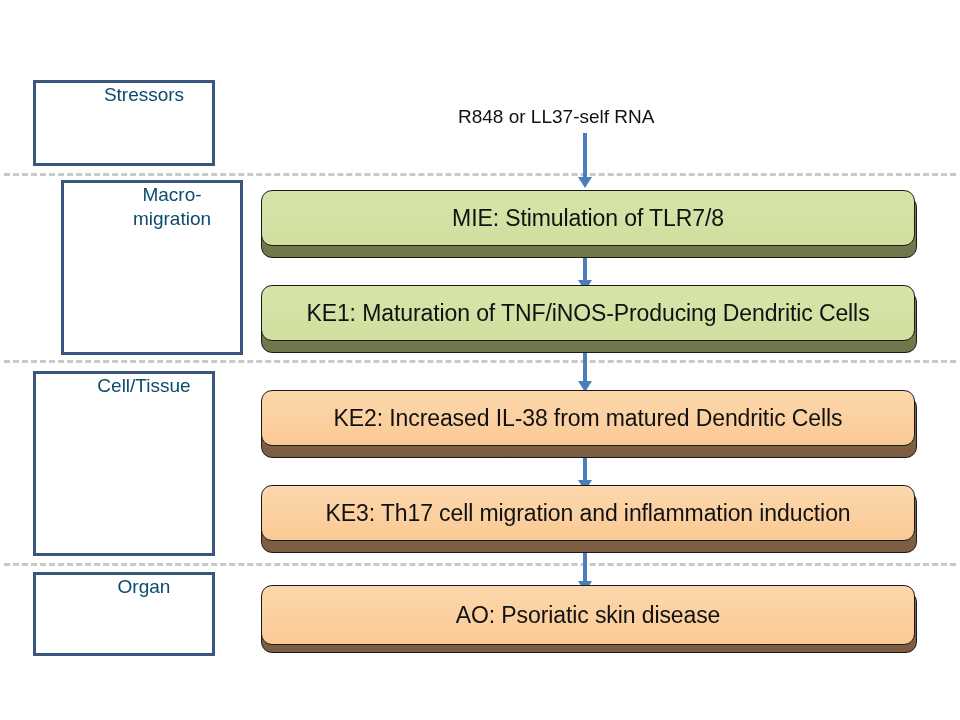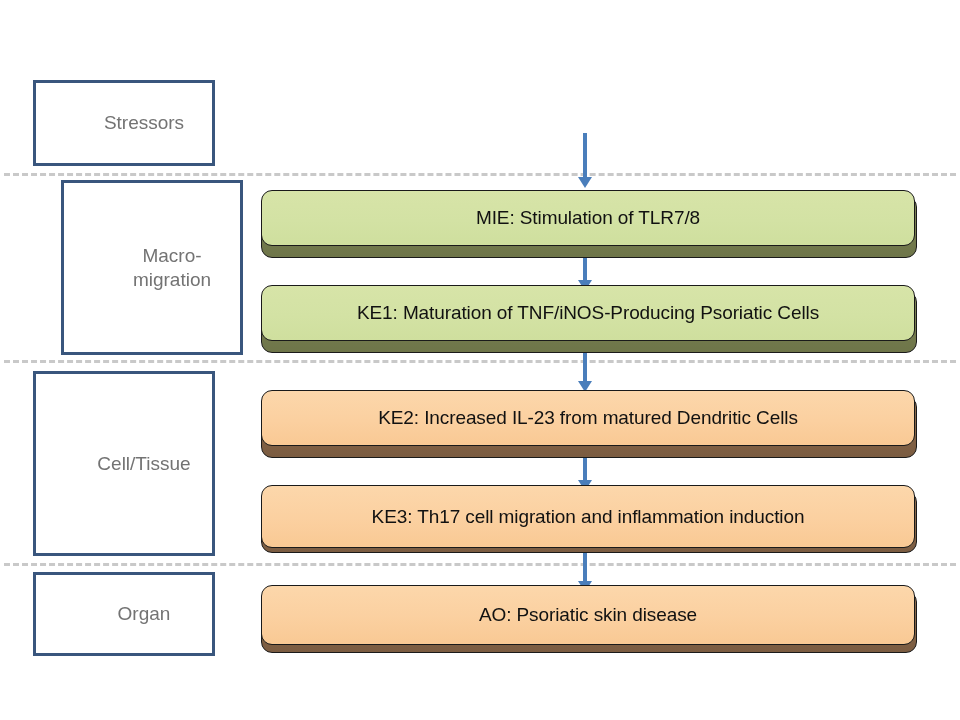--- a/index.html
+++ b/index.html
@@ -25,42 +25,41 @@
     border-top: 3px dashed #c9c9c9;
   }
 
   
   .level-box {
     position: absolute;
     box-sizing: border-box;
     background: #ffffff;
     border: 3px solid #39567d;
     display: flex;
-    align-items: center;
     justify-content: center;
     text-align: center;
-    color: #737373;
+    color: #0c4a6e;
     font-size: 19px;
     line-height: 1.25;
     padding-left: 40px;
   }
   .level-box .lvl-label { display: block; }
 
   
   .ke-box {
     position: absolute;
     box-sizing: border-box;
     border-radius: 11px;
     border: 1.6px solid #1a1a1a;
     display: flex;
     align-items: center;
     justify-content: center;
     text-align: center;
     color: #111111;
-    font-size: 19px;
+    font-size: 23px;
     letter-spacing: -0.1px;
     z-index: 3;
   }
   .ke-box .ke-label { padding: 0 14px; }
 
   .ke-shadow {
     position: absolute;
     border-radius: 11px;
     z-index: 2;
   }
@@ -133,58 +132,59 @@
   </div>
 
   <div class="level-box" style="left:33px; top:371px; width:182px; height:185px;">
     <span class="lvl-label">Cell/Tissue</span>
   </div>
 
   <div class="level-box" style="left:33px; top:572px; width:182px; height:84px;">
     <span class="lvl-label">Organ</span>
   </div>
 
+  <div class="stressor-text" style="left:458px; top:106px;">R848 or LL37-self RNA</div>
 
   <div class="arrow" style="left:570px; top:133px; width:30px; height:55px;">
     <div class="arrow-shaft" style="height:44px;"></div>
     <div class="arrow-head" style="top:44px;"></div>
   </div>
 
   <div class="ke-shadow shadow-green" style="left:261px; top:196px; width:654px; height:60px;"></div>
   <div class="ke-box ke-green" style="left:261px; top:190px; width:654px; height:56px;">
     <span class="ke-label">MIE: Stimulation of TLR7/8</span>
   </div>
 
   <div class="arrow" style="left:570px; top:253px; width:30px; height:40px;">
     <div class="arrow-shaft" style="height:27px;"></div>
     <div class="arrow-head" style="top:27px;"></div>
   </div>
 
   <div class="ke-shadow shadow-green" style="left:261px; top:291px; width:654px; height:60px;"></div>
   <div class="ke-box ke-green" style="left:261px; top:285px; width:654px; height:56px;">
-    <span class="ke-label">KE1: Maturation of TNF/iNOS-Producing Psoriatic Cells</span>
+    <span class="ke-label">KE1: Maturation of TNF/iNOS-Producing Dendritic Cells</span>
   </div>
 
   <div class="arrow" style="left:570px; top:348px; width:30px; height:45px;">
     <div class="arrow-shaft" style="height:33px;"></div>
     <div class="arrow-head" style="top:33px;"></div>
   </div>
 
   <div class="ke-shadow shadow-orange" style="left:261px; top:396px; width:654px; height:60px;"></div>
   <div class="ke-box ke-orange" style="left:261px; top:390px; width:654px; height:56px;">
-    <span class="ke-label">KE2: Increased IL-23 from matured Dendritic Cells</span>
+    <span class="ke-label">KE2: Increased IL-38 from matured Dendritic Cells</span>
   </div>
 
   <div class="arrow" style="left:570px; top:453px; width:30px; height:40px;">
     <div class="arrow-shaft" style="height:27px;"></div>
     <div class="arrow-head" style="top:27px;"></div>
   </div>
 
   <div class="ke-shadow shadow-orange" style="left:261px; top:491px; width:654px; height:60px;"></div>
-  <div class="ke-box ke-orange" style="left:261px; top:485px; width:654px; height:63px;">
+  <div class="ke-box ke-orange" style="left:261px; top:485px; width:654px; height:56px;">
     <span class="ke-label">KE3: Th17 cell migration and inflammation induction</span>
   </div>
 
   <div class="arrow" style="left:570px; top:548px; width:30px; height:45px;">
     <div class="arrow-shaft" style="height:33px;"></div>
     <div class="arrow-head" style="top:33px;"></div>
   </div>
 
   <div class="ke-shadow shadow-orange" style="left:261px; top:591px; width:654px; height:60px;"></div>
   <div class="ke-box ke-orange" style="left:261px; top:585px; width:654px; height:60px;">

